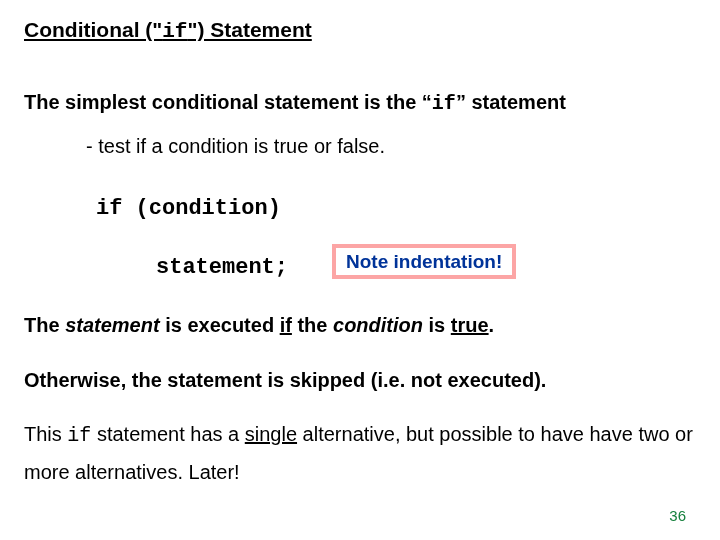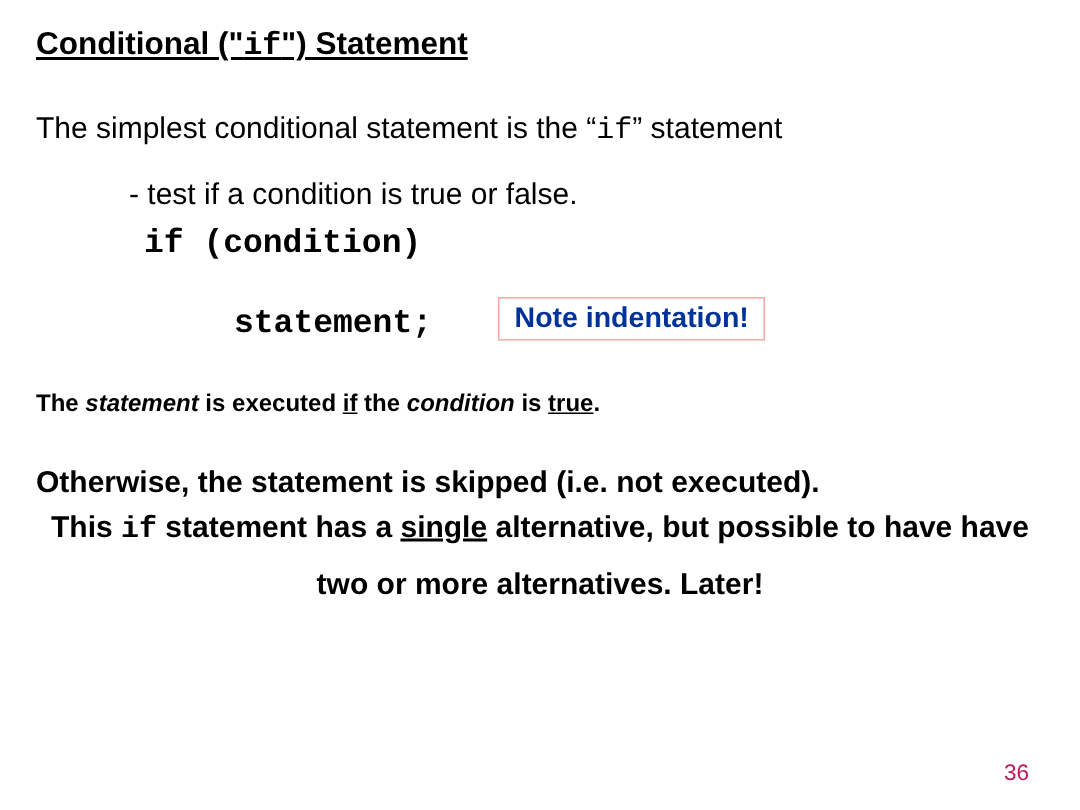--- a/index.html
+++ b/index.html
@@ -23,87 +23,87 @@
   .heading {
     font-size: 21px;
     font-weight: bold;
     text-decoration: underline;
   }
   .heading .mono {
     font-family: "Courier New", Courier, monospace;
     text-decoration: underline;
   }
   .line1 {
-    margin-top: 32px;
+    margin-top: 48px;
     font-size: 20px;
-    font-weight: normal;
+    font-weight: bold;
   }
   .line1 .mono {
     font-family: "Courier New", Courier, monospace;
   }
   .line2 {
     margin-top: 20px;
     margin-left: 62px;
     font-size: 20px;
     font-weight: normal;
   }
   .codeblock {
-    margin-top: 10px;
+    margin-top: 40px;
     margin-left: 72px;
     font-family: "Courier New", Courier, monospace;
     font-size: 22px;
     font-weight: bold;
     line-height: 1.0;
   }
   .codeblock .row2 {
     margin-top: 24px;
     display: flex;
     align-items: flex-end;
   }
   .codeblock .stmt {
     margin-left: 60px;
   }
   .notebox {
     margin-left: 44px;
-    border: 1px solid #fca5a5;
+    border: 4px solid #fca5a5;
     padding: 4px 10px;
     font-family: Arial, Helvetica, sans-serif;
     font-size: 19px;
     font-weight: bold;
     color: #003399;
   }
   .para {
     margin-top: 30px;
-    font-size: 16px;
+    font-size: 20px;
     font-weight: bold;
     line-height: 1.6;
   }
   .para2 {
     margin-top: 28px;
     font-size: 20px;
     font-weight: bold;
   }
   .para3 {
+    margin-top: 24px;
     font-size: 20px;
-    font-weight: bold;
+    font-weight: normal;
     line-height: 1.85;
-    text-align: center;
   }
   .para3 .mono {
     font-family: "Courier New", Courier, monospace;
   }
   .italic { font-style: italic; font-weight: bold; }
   .ul { text-decoration: underline; }
   .pagenum {
     position: absolute;
     right: 34px;
     bottom: 16px;
     font-size: 15px;
     font-weight: normal;
-    color: #be185d;
+    color: #15803d;
   }
 </style>
 </head>
 <body>
 
 <div class="slide">
 
   <div class="heading">
     <span>Conditional ("</span><span class="mono">if</span><span>") Statement</span>
   </div>

